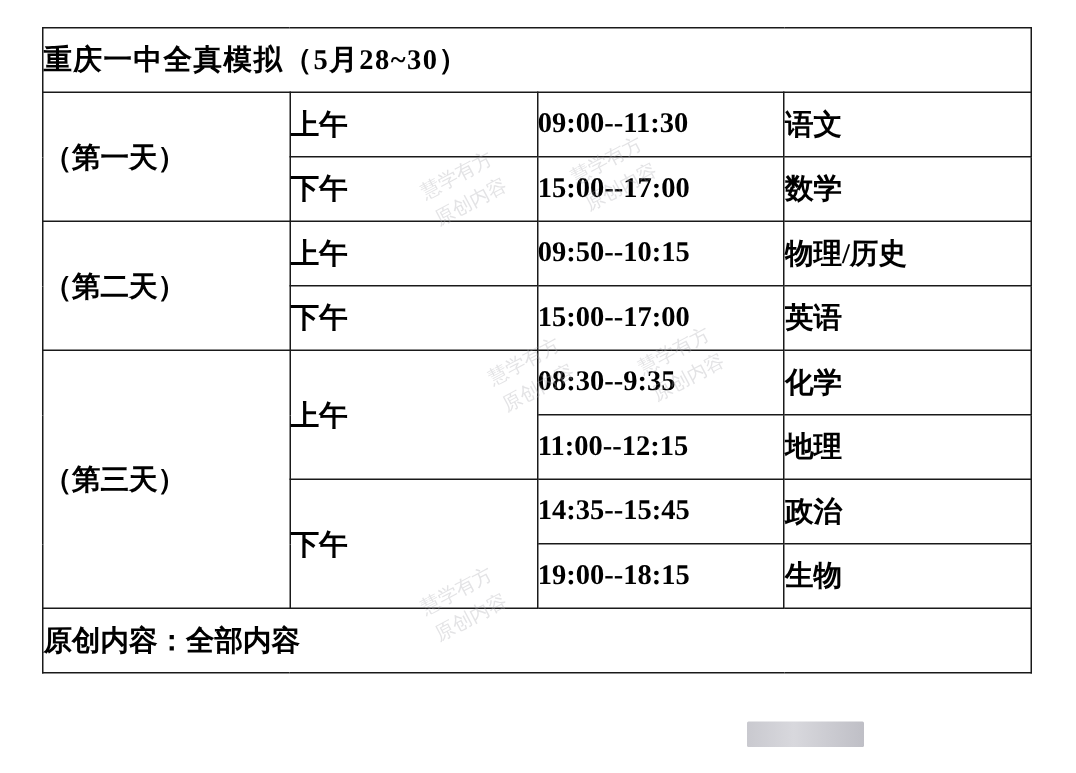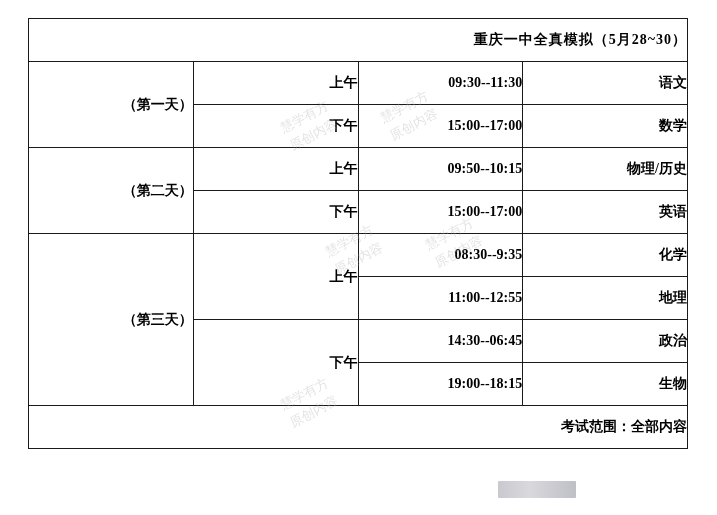--- a/index.html
+++ b/index.html
@@ -22,23 +22,23 @@
     width: 660px;
     height: 480px;
   }
   table.schedule {
     width: 100%;
     border-collapse: collapse;
     table-layout: fixed;
   }
   table.schedule td {
     border: 1px solid #1a1a1a;
-    text-align: right;
+    text-align: left;
     vertical-align: middle;
-    font-size: 14px;
+    font-size: 19px;
     font-weight: bold;
     padding: 0;
     height: 42px;
     background: transparent;
     font-family: Liberation Serif, serif;
   }
   td.title-cell {
     font-size: 31px;
     font-weight: bold;
     height: 70px;
@@ -110,21 +110,21 @@
 
   <table class="schedule">
     <tbody>
       <tr>
         <td class="title-cell" colspan="4">重庆一中全真模拟（5月28~30）</td>
       </tr>
 
       <tr>
         <td class="day-cell" rowspan="2">（第一天）</td>
         <td class="session-cell">上午</td>
-        <td class="time-cell">09:30--11:30</td>
+        <td class="time-cell">09:00--11:30</td>
         <td class="subject-cell">语文</td>
       </tr>
       <tr>
         <td class="session-cell">下午</td>
         <td class="time-cell">15:00--17:00</td>
         <td class="subject-cell">数学</td>
       </tr>
 
       <tr>
         <td class="day-cell" rowspan="2">（第二天）</td>
@@ -138,33 +138,33 @@
         <td class="subject-cell">英语</td>
       </tr>
 
       <tr>
         <td class="day-cell" rowspan="4">（第三天）</td>
         <td class="session-cell" rowspan="2">上午</td>
         <td class="time-cell">08:30--9:35</td>
         <td class="subject-cell">化学</td>
       </tr>
       <tr>
-        <td class="time-cell">11:00--12:55</td>
+        <td class="time-cell">11:00--12:15</td>
         <td class="subject-cell">地理</td>
       </tr>
       <tr>
         <td class="session-cell" rowspan="2">下午</td>
-        <td class="time-cell">14:30--06:45</td>
+        <td class="time-cell">14:35--15:45</td>
         <td class="subject-cell">政治</td>
       </tr>
       <tr>
         <td class="time-cell">19:00--18:15</td>
         <td class="subject-cell">生物</td>
       </tr>
 
       <tr>
-        <td class="footer-cell" colspan="4">考试范围：全部内容</td>
+        <td class="footer-cell" colspan="4">原创内容：全部内容</td>
       </tr>
     </tbody>
   </table>
 
   <div class="redact"></div>
 </div>
 
 </body></html>

